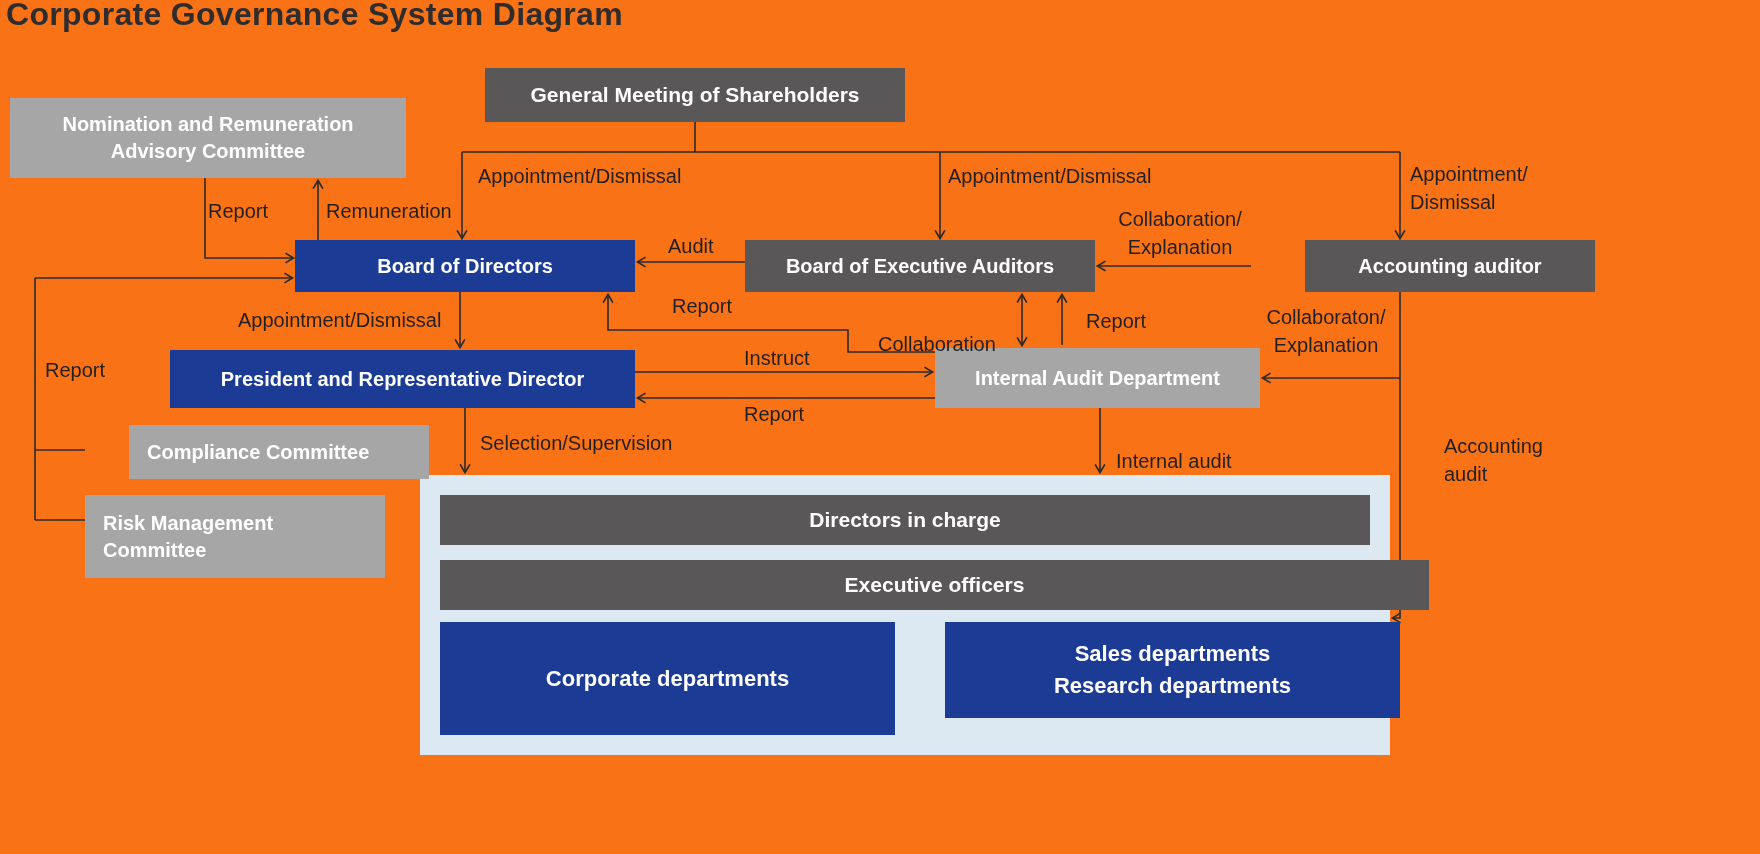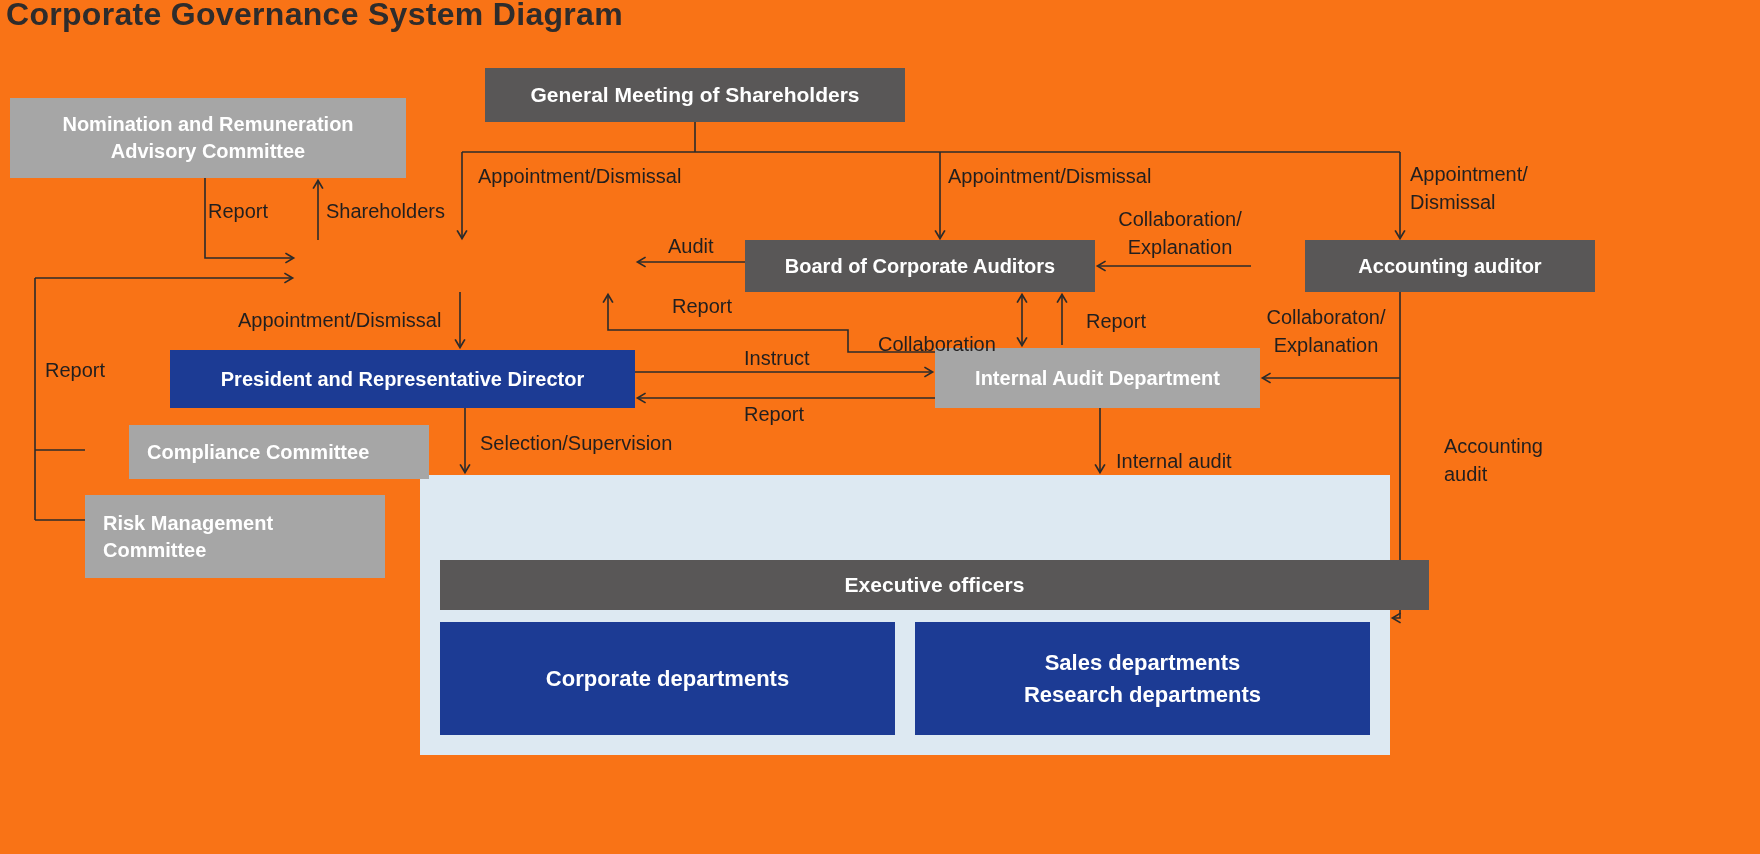--- a/index.html
+++ b/index.html
@@ -113,23 +113,26 @@
 
   <div class="box dark mid" style="left:485px; top:68px; width:420px; height:54px;">
     <span>General Meeting of Shareholders</span>
   </div>
 
   <div class="box light" style="left:10px; top:98px; width:396px; height:80px;">
     <span>Nomination and Remuneration</span>
     <span>Advisory Committee</span>
   </div>
 
+  <div class="box blue" style="left:295px; top:240px; width:340px; height:52px;">
+    <span>Board of Directors</span>
+  </div>
 
   <div class="box dark" style="left:745px; top:240px; width:350px; height:52px;">
-    <span>Board of Corporate Auditors</span>
+    <span>Board of Executive Auditors</span>
   </div>
 
   <div class="box dark" style="left:1305px; top:240px; width:290px; height:52px;">
     <span>Accounting auditor</span>
   </div>
 
   <div class="box blue" style="left:170px; top:350px; width:465px; height:58px;">
     <span>President and Representative Director</span>
   </div>
 
@@ -139,37 +142,40 @@
 
   <div class="box light left-align" style="left:85px; top:425px; width:300px; height:54px;margin-left:44px;">
     <span>Compliance Committee</span>
   </div>
 
   <div class="box light left-align" style="left:85px; top:495px; width:300px; height:83px;">
     <span>Risk Management</span>
     <span>Committee</span>
   </div>
 
+  <div class="box dark mid" style="left:440px; top:495px; width:930px; height:50px;">
+    <span>Directors in charge</span>
+  </div>
 
   <div class="box dark mid" style="left:440px; top:560px; width:989px; height:50px;">
     <span>Executive officers</span>
   </div>
 
   <div class="box blue big" style="left:440px; top:622px; width:455px; height:113px;">
     <span>Corporate departments</span>
   </div>
 
-  <div class="box blue big" style="left:915px; top:622px; width:455px; height:113px;">
+  <div class="box blue big" style="left:945px; top:622px; width:455px; height:96px;">
     <span>Sales departments</span>
     <span>Research departments</span>
   </div>
 
   <div class="edge-label" style="left:208px; top:197px;">Report</div>
 
-  <div class="edge-label" style="left:326px; top:197px;">Shareholders</div>
+  <div class="edge-label" style="left:326px; top:197px;">Remuneration</div>
 
   <div class="edge-label" style="left:478px; top:162px;">Appointment/Dismissal</div>
 
   <div class="edge-label" style="left:948px; top:162px;">Appointment/Dismissal</div>
 
   <div class="edge-label" style="left:1410px; top:160px;">
     <div>Appointment/</div>
     <div>Dismissal</div>
   </div>
 

